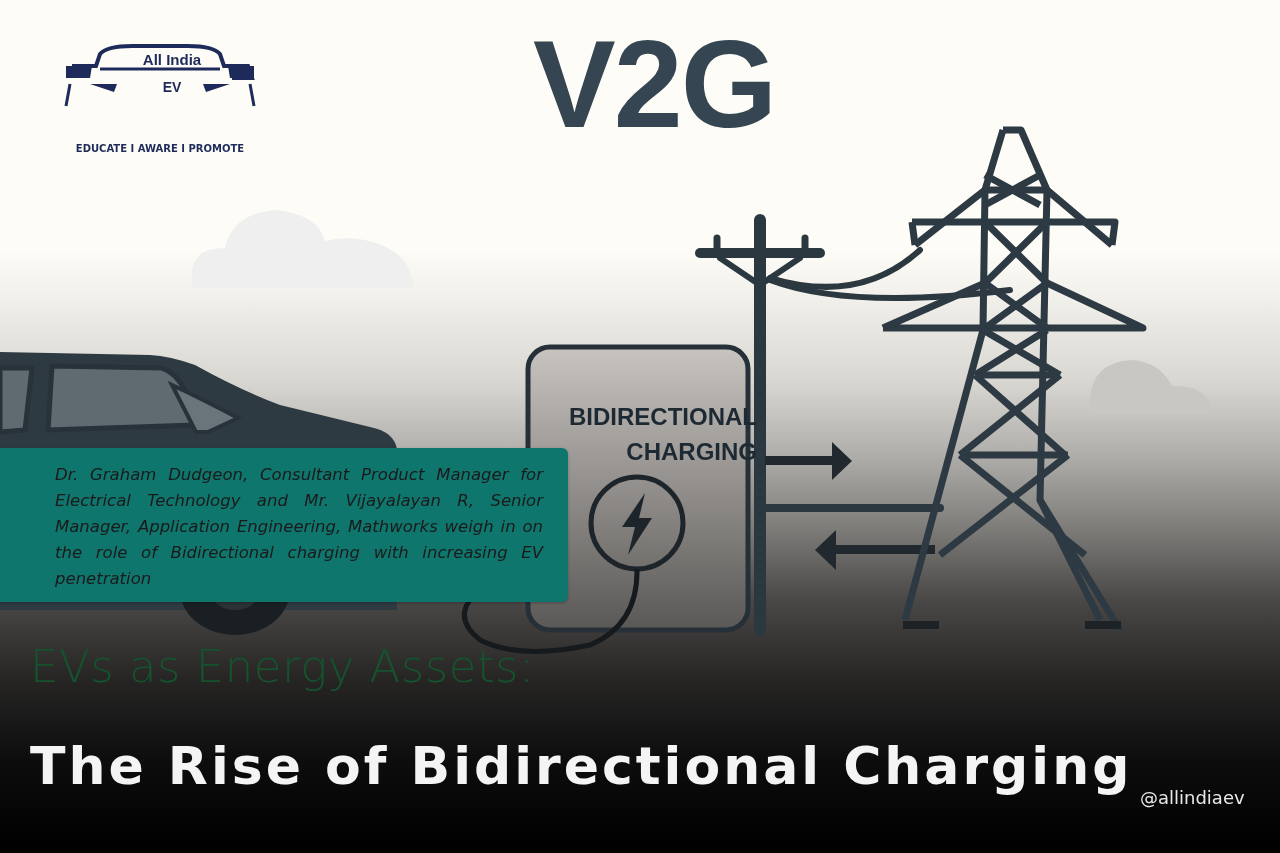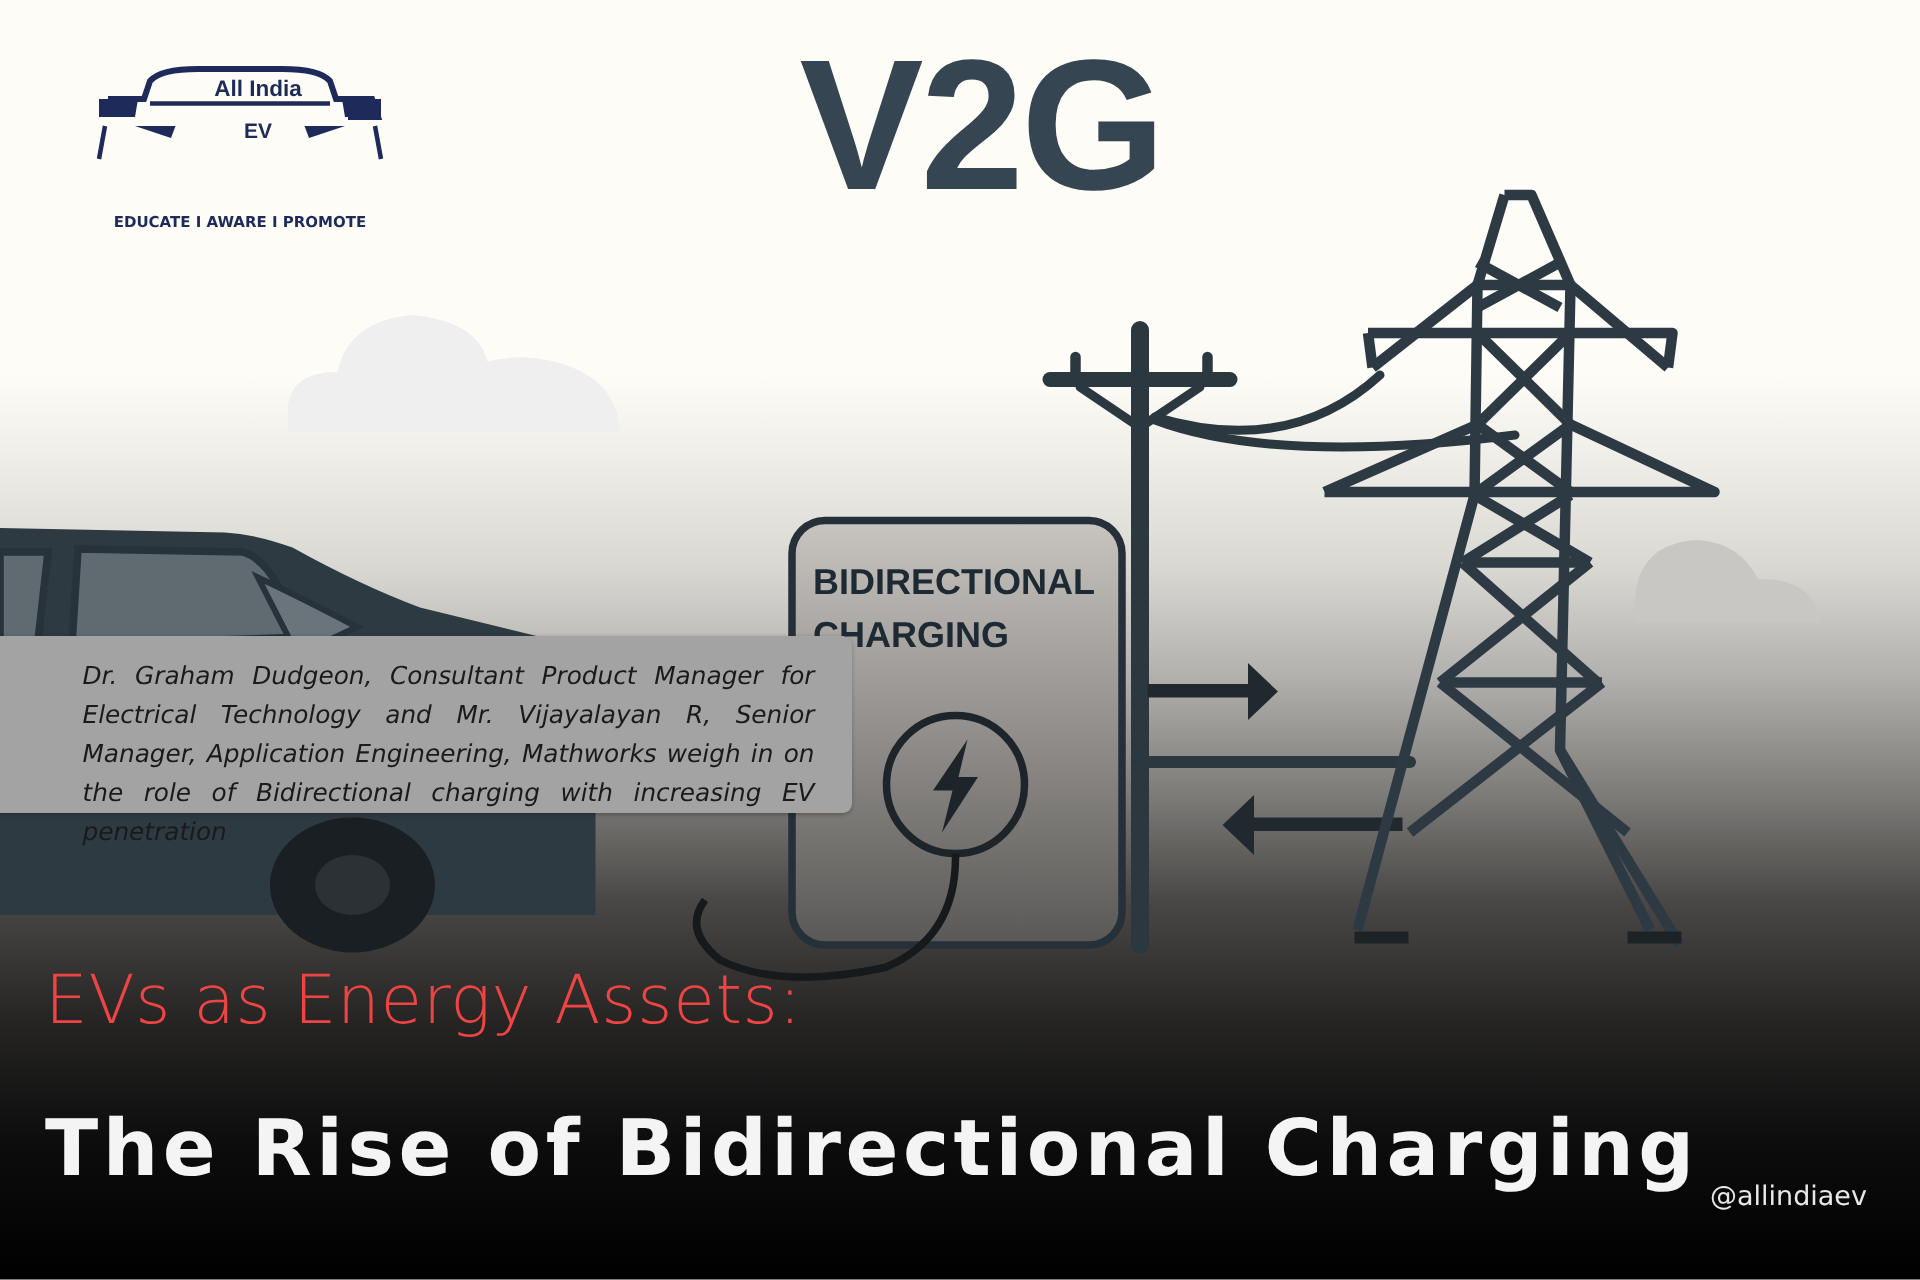--- a/index.html
+++ b/index.html
@@ -14,32 +14,32 @@
     .logo { left:62px; top:44px; width:196px; height:84px; }
     .logo-title { position:absolute; left:12px; width:196px; text-align:center;
       font-family:"Liberation Sans", sans-serif; font-weight:bold; color:#1e2b5a; }
     .logo-name { top:7px; font-size:15px; }
     .logo-ev { top:35px; font-size:14px; }
     .logo-tag { position:absolute; top:67px; left:0; width:196px; text-align:center;
       font-family:"DejaVu Sans", sans-serif; font-weight:bold; font-size:10px;
       color:#1e2b5a; letter-spacing:0px;margin-top:32px; }
     .v2g { left:505px; top:22px; font-family:"Liberation Sans", sans-serif;
       font-weight:bold; font-size:124px; color:#354551; letter-spacing:-2px; line-height:1;margin-left:28px; }
-    .quote-box { left:0; top:424px; width:568px; height:118px; background:#a3a3a3;
+    .quote-box { left:0; top:448px; width:568px; height:154px; background:#0f766e;
       border-radius:0 6px 6px 0; box-shadow:0 1px 3px rgba(0,0,0,.25); }
     .quote-text { position:absolute; left:55px; top:14px; width:488px;
       font-family:"DejaVu Sans", sans-serif; font-style:italic; font-size:16.5px;
       line-height:26px; color:#1a1a1a; text-align:justify; }
     .headline1 { left:30px; top:640px; font-family:"DejaVu Sans", sans-serif;
-      font-weight:300; font-size:45px; color:#ef4444; letter-spacing:0.5px; }
+      font-weight:300; font-size:45px; color:#14532d; letter-spacing:0.5px; }
     .headline2 { left:30px; top:720px; font-family:"DejaVu Sans", sans-serif;
       font-weight:bold; font-size:52px; color:#f4f4f4; letter-spacing:3px;margin-top:16px; }
     .handle { left:1140px; top:787px; font-family:"DejaVu Sans", sans-serif;
       font-size:18px; color:#e8e8e8; }
-    .charger-label { left:530px; top:371px; width:215px; text-align:left;
+    .charger-label { left:530px; top:399px; width:215px; text-align:right;
       font-family:"Liberation Sans", sans-serif; font-weight:bold; font-size:24px;
       line-height:35px; color:#1d2a33;padding-left:12px; }
   </style>
 </head>
 <body>
 
 <svg class="abs" style="left:0;top:0" width="1280" height="853">
 
   <g fill="#efeff0">
     <path d="M192 288 L192 270 Q195 248 225 248 Q232 214 275 210 Q318 214 325 241 Q345 236 365 240 Q412 250 413 288 Z"></path>

